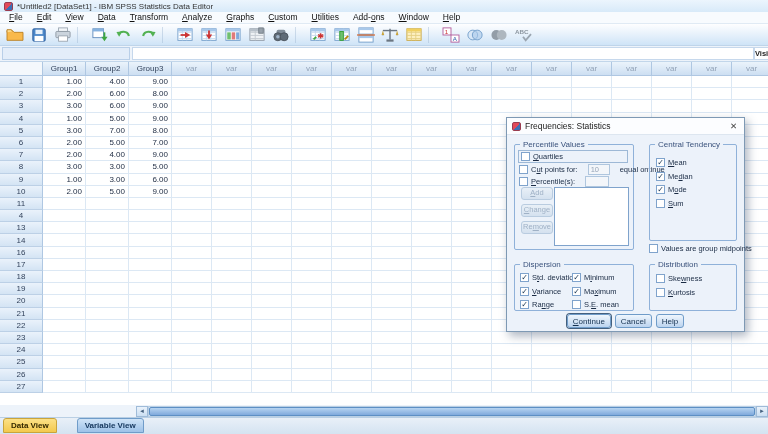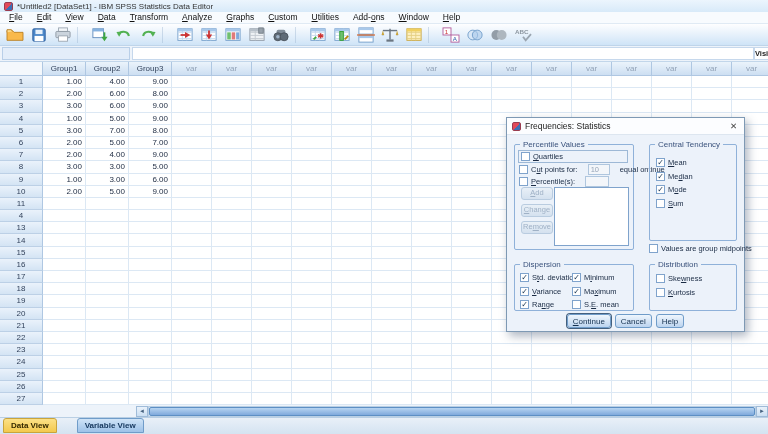--- a/index.html
+++ b/index.html
@@ -592,41 +592,20 @@
       <div class="gc dc w-v"></div>
       <div class="gc dc w-v"></div>
       <div class="gc dc w-v"></div>
       <div class="gc dc w-v"></div>
       <div class="gc dc w-v"></div>
       <div class="gc dc w-v"></div>
       <div class="gc dc w-v"></div>
       <div class="gc dc w-v"></div>
     </div>
     <div class="grow">
-      <div class="gc rh w-rh">15</div>
-      <div class="gc dc num w-g"></div>
-      <div class="gc dc num w-g"></div>
-      <div class="gc dc num w-g"></div>
-      <div class="gc dc w-v"></div>
-      <div class="gc dc w-v"></div>
-      <div class="gc dc w-v"></div>
-      <div class="gc dc w-v"></div>
-      <div class="gc dc w-v"></div>
-      <div class="gc dc w-v"></div>
-      <div class="gc dc w-v"></div>
-      <div class="gc dc w-v"></div>
-      <div class="gc dc w-v"></div>
-      <div class="gc dc w-v"></div>
-      <div class="gc dc w-v"></div>
-      <div class="gc dc w-v"></div>
-      <div class="gc dc w-v"></div>
-      <div class="gc dc w-v"></div>
-      <div class="gc dc w-v"></div>
-    </div>
-    <div class="grow">
       <div class="gc rh w-rh">16</div>
       <div class="gc dc num w-g"></div>
       <div class="gc dc num w-g"></div>
       <div class="gc dc num w-g"></div>
       <div class="gc dc w-v"></div>
       <div class="gc dc w-v"></div>
       <div class="gc dc w-v"></div>
       <div class="gc dc w-v"></div>
       <div class="gc dc w-v"></div>
       <div class="gc dc w-v"></div>

